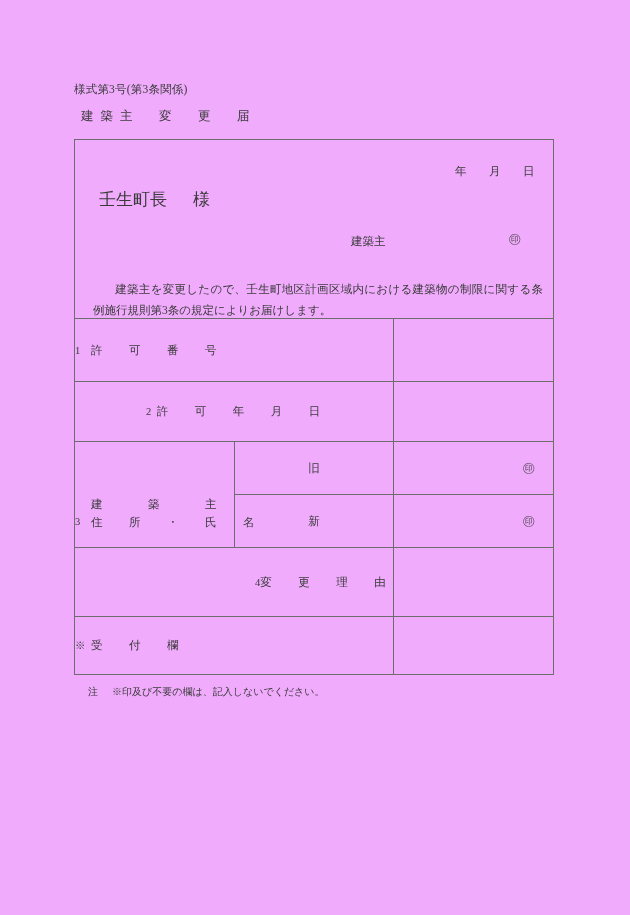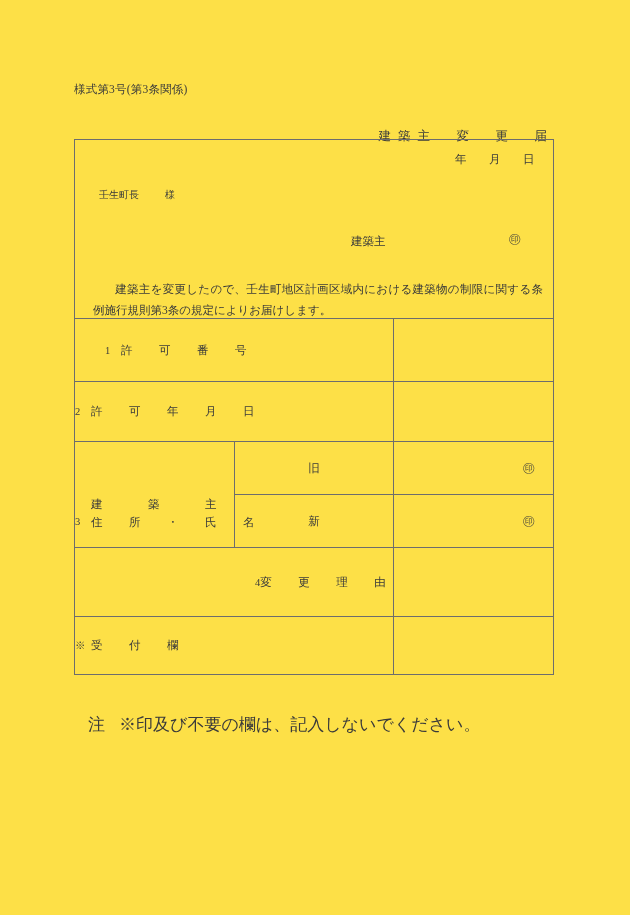--- a/index.html
+++ b/index.html
@@ -12,40 +12,40 @@
     height: 915px;
     position: relative;
     font-family: "Liberation Serif", "DejaVu Serif", serif;
     color: #3a3a3a;
     -webkit-font-smoothing: antialiased;
   }
 
   .page {
     position: absolute;
     inset: 0;
-    background: #fde047;
+    background: #f0abfc;
   }
 
   
   .form-number {
     position: absolute;
     left: 74px;
     top: 82px;
     font-size: 11.5px;
     letter-spacing: 0.2px;
     white-space: nowrap;
   }
 
   
   .doc-title {
     position: absolute;
     left: 74px;
-    top: 128px;
+    top: 108px;
     width: 480px;
-    text-align: right;
+    text-align: left;
     font-size: 12.5px;
     letter-spacing: 7px;
     text-indent: 7px;
     white-space: nowrap;
   }
 
   
   .form-table {
     position: absolute;
     left: 74px;
@@ -62,33 +62,33 @@
   }
 
   
   .preamble-cell {
     height: 178px;
     position: relative;
   }
   .date-line {
     position: absolute;
     right: 18px;
-    top: 12px;
+    top: 24px;
     font-size: 11.5px;
     letter-spacing: 0.5px;
     white-space: nowrap;
   }
   .date-line .seg { display: inline-block; min-width: 34px; text-align: left; }
   .date-line .seg.last { min-width: 0; }
 
   .addressee {
     position: absolute;
     left: 24px;
     top: 48px;
-    font-size: 10px;
+    font-size: 17px;
     white-space: nowrap;
   }
   .addressee .gap { display: inline-block; width: 26px; }
 
   .applicant-line {
     position: absolute;
     left: 276px;
     top: 94px;
     width: 170px;
     font-size: 11.5px;
@@ -175,23 +175,22 @@
     font-size: 12.5px;
     line-height: 1;
     letter-spacing: 0;
   }
 
   
   .footer-note {
     position: absolute;
     left: 88px;
     top: 685px;
-    font-size: 17px;
-    white-space: nowrap;
-    margin-top: 28px;
+    font-size: 10px;
+    white-space: nowrap;
   }
   .footer-note .gap { display: inline-block; width: 14px; }
 </style>
 </head>
 <body>
 
 <div class="page">
 
   <div class="form-number">様式第3号(第3条関係)</div>
 
@@ -215,30 +214,30 @@
           <span>建築主</span>
           <span class="seal">㊞</span>
         </div>
 
         <div class="body-text"><span class="indent"></span><span>建築主を変更したので、壬生町地区計画区域内における建築物の制限に関する条例施行規則第3条の規定によりお届けします。</span></div>
 
       </td>
     </tr>
 
     <tr>
-      <td class="label-cell" style="height:63px;padding-left:30px;" colspan="2">
+      <td class="label-cell" style="height:63px;" colspan="2">
         <span class="label-flat">
           <span class="num">1</span><span class="spread">許　可　番　号</span>
         </span>
       </td>
       <td class="blank-cell"></td>
     </tr>
 
     <tr>
-      <td class="label-cell" style="height:60px;" colspan="2">
+      <td class="label-cell" style="height:60px;text-align:center;" colspan="2">
         <span class="label-flat">
           <span class="num">2</span><span class="spread">許　可　年　月　日</span>
         </span>
       </td>
       <td class="blank-cell"></td>
     </tr>
 
     <tr>
       <td class="label-cell" rowspan="2">
         <span class="label-two">

